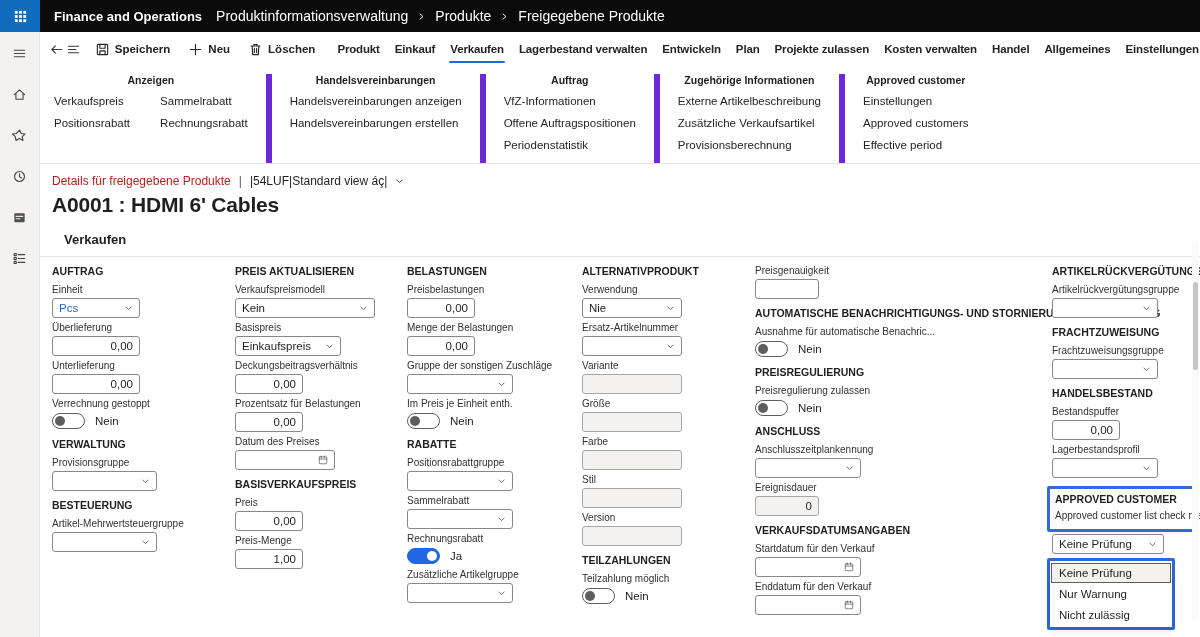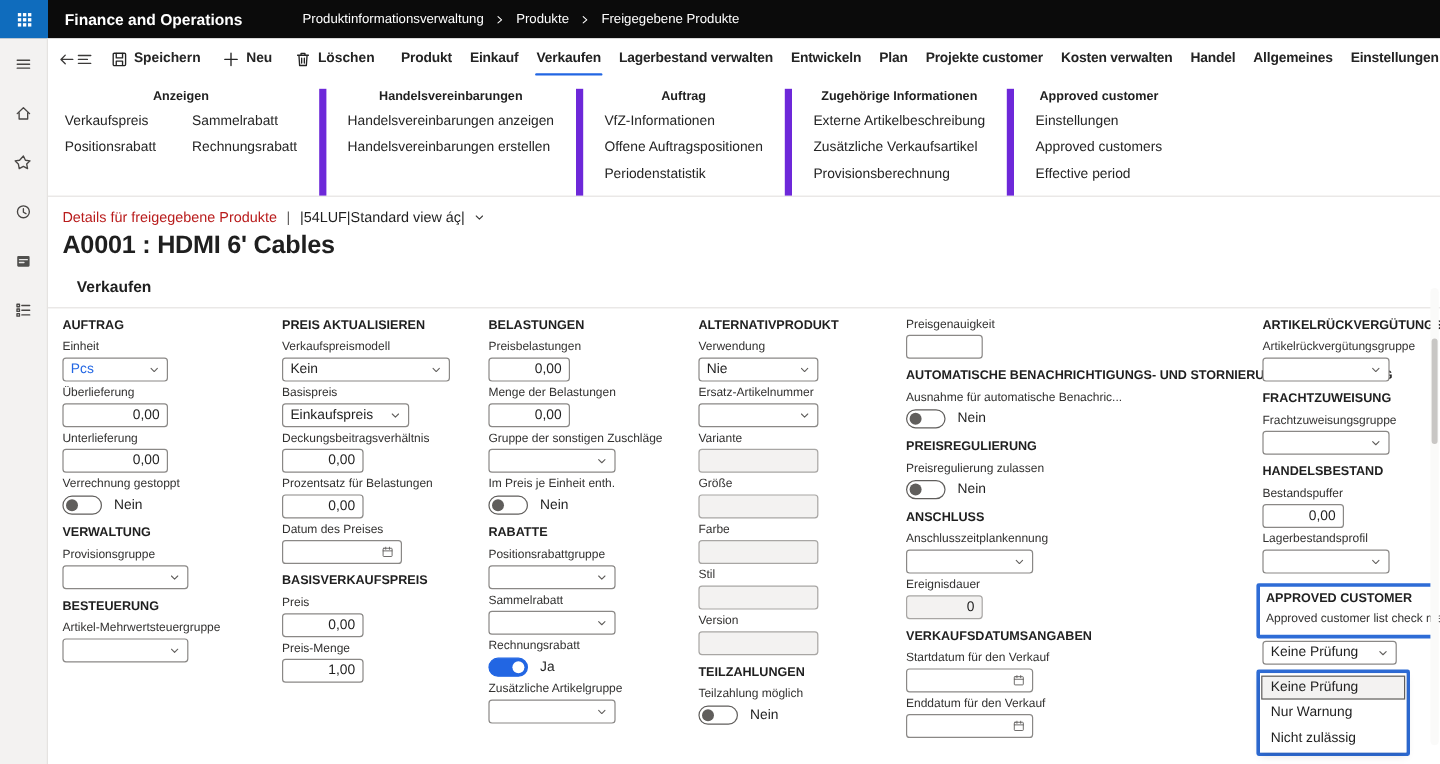--- a/index.html
+++ b/index.html
@@ -3,21 +3,21 @@
 <meta charset="utf-8">
 <style>
   * { box-sizing: border-box; margin: 0; padding: 0; }
   html,body { width:1200px; height:637px; overflow:hidden; }
   body { font-family:"Liberation Sans", sans-serif; background:#fff; color:#1f1f1f; position:relative; }
 
   
   .topbar { height:32px; background:#0b0b0b; display:flex; align-items:center; color:#fff; }
   .waffle { width:40px; height:32px; background:#0f6cbd; display:flex; align-items:center; justify-content:center; cursor:pointer; }
   .app-title { font-size:13px; font-weight:700; padding:0 14px; white-space:nowrap; cursor:pointer; }
-  .breadcrumb { display:flex; align-items:center; gap:9px; font-size:11px; margin-left:36px; white-space:nowrap; }
+  .breadcrumb { display:flex; align-items:center; gap:9px; font-size:14px; white-space:nowrap; }
   .crumb { cursor:pointer; }
   .crumb-sep { display:flex; align-items:center; }
 
   
   .layout { display:flex; height:605px; }
   .rail { width:40px; background:#f3f2f1; border-right:1px solid #e5e3e1; display:flex; flex-direction:column; align-items:center; padding-top:12px; gap:23px; color:#484644; flex:0 0 40px; }
   .rail .icon-btn { width:18px; height:18px; display:flex; align-items:center; justify-content:center; cursor:pointer; }
   .main { flex:1; position:relative; background:#fff; overflow:hidden; }
 
   
@@ -211,21 +211,21 @@
               <span>Löschen</span>
             </span>
           </div>
         <nav class="tabs" id="tabs">
             <span class="tab">Produkt</span>
             <span class="tab">Einkauf</span>
             <span class="tab active">Verkaufen</span>
             <span class="tab">Lagerbestand verwalten</span>
             <span class="tab">Entwickeln</span>
             <span class="tab">Plan</span>
-            <span class="tab">Projekte customer</span>
+            <span class="tab">Projekte zulassen</span>
             <span class="tab">Kosten verwalten</span>
             <span class="tab">Handel</span>
             <span class="tab">Allgemeines</span>
             <span class="tab">Einstellungen</span>
           </nav>
 
       </div>
 
       <div class="ribbon" id="ribbon">
           <div class="rgroup">

